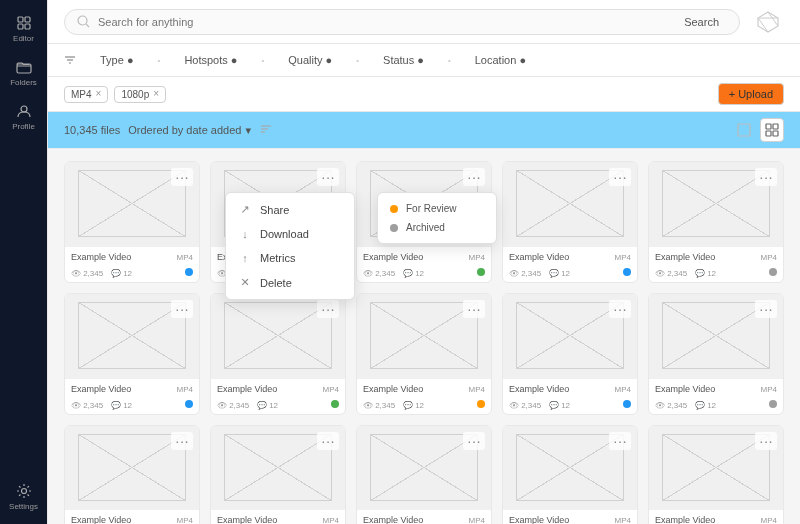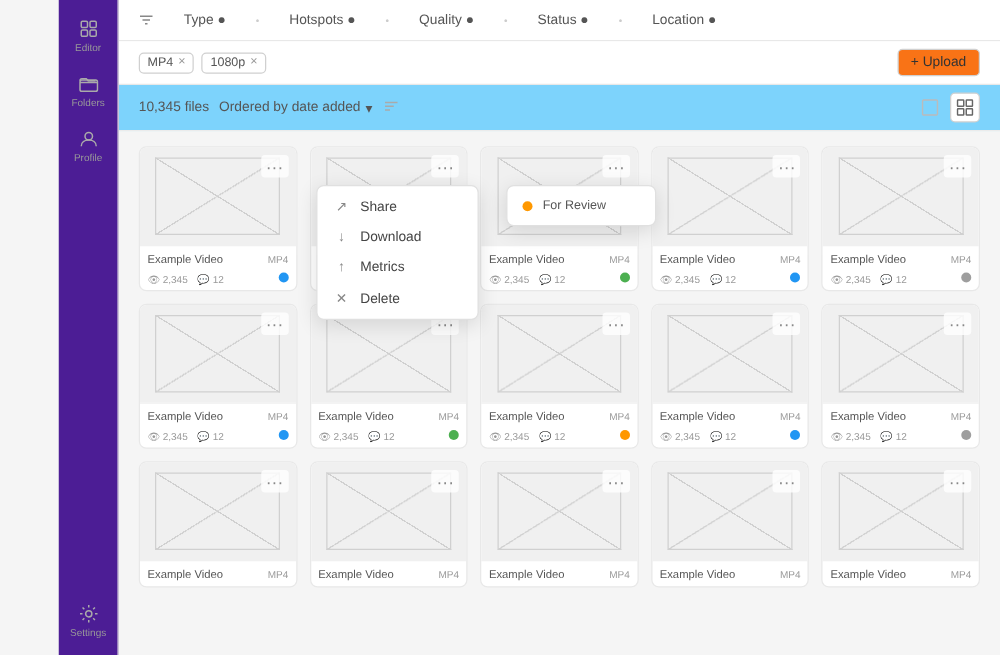--- a/index.html
+++ b/index.html
@@ -1,29 +1,28 @@
 <!DOCTYPE html>
 <html><head>
   <meta charset="utf-8">
   <style>
     * { box-sizing: border-box; margin: 0; padding: 0; }
     body { font-family: -apple-system, BlinkMacSystemFont, 'Segoe UI', sans-serif; background: #f5f5f5; display: flex; width: 800px; height: 524px; overflow: hidden; font-size: 11px; color: #333; }
 
     
     .sidebar {
       width: 48px;
-      background: #4c1d95;
+      background: #0f172a;
       border-right: 1px solid #e8e8e8;
       display: flex;
       flex-direction: column;
       align-items: center;
       padding: 8px 0;
       gap: 4px;
       z-index: 10;
-      margin-left: 47px;
     }
     .sidebar-item {
       width: 40px;
       height: 40px;
       display: flex;
       flex-direction: column;
       align-items: center;
       justify-content: center;
       cursor: pointer;
       border-radius: 6px;
@@ -375,20 +374,38 @@
         <circle cx="8" cy="8" r="2.5" stroke="#aaa" stroke-width="1.2" fill="none"></circle>
         <path d="M8 1v2M8 13v2M1 8h2M13 8h2M3.05 3.05l1.41 1.41M11.54 11.54l1.41 1.41M3.05 12.95l1.41-1.41M11.54 4.46l1.41-1.41" stroke="#aaa" stroke-width="1.2"></path>
       </svg>
     </div>
     <span class="sidebar-label">Settings</span>
   </div>
 </nav>
 
 <div class="main">
 
+  <header class="header">
+    <div class="search-container">
+      <svg width="13" height="13" viewBox="0 0 13 13" fill="none">
+        <circle cx="5.5" cy="5.5" r="4.5" stroke="#bbb" stroke-width="1.2"></circle>
+        <line x1="8.9" y1="8.9" x2="12" y2="12" stroke="#bbb" stroke-width="1.2"></line>
+      </svg>
+      <input class="search-input" type="text" placeholder="Search for anything" style="">
+      <button class="search-btn">Search</button>
+    </div>
+    <div class="studio-icon">
+      <svg width="28" height="28" viewBox="0 0 28 28" fill="none">
+        <polygon points="14,4 24,10 24,18 14,24 4,18 4,10" stroke="#ccc" stroke-width="1.2" fill="none"></polygon>
+        <line x1="14" y1="4" x2="24" y2="18" stroke="#ccc" stroke-width="1"></line>
+        <line x1="4" y1="10" x2="24" y2="10" stroke="#ccc" stroke-width="1"></line>
+        <line x1="14" y1="24" x2="4" y2="10" stroke="#ccc" stroke-width="1"></line>
+      </svg>
+    </div>
+  </header>
 
   <div class="filter-bar">
     <svg width="12" height="12" viewBox="0 0 12 12">
       <line x1="1" y1="3" x2="11" y2="3" stroke="#888" stroke-width="1.2"></line>
       <line x1="3" y1="6" x2="9" y2="6" stroke="#888" stroke-width="1.2"></line>
       <line x1="5" y1="9" x2="7" y2="9" stroke="#888" stroke-width="1.2"></line>
     </svg>
     <span class="filter-tag">Type ●</span>
     <span class="filter-dot">•</span>
     <span class="filter-tag">Hotspots ●</span>
@@ -519,20 +536,24 @@
 
       <div class="status-dropdown">
 
 
           <div class="status-option">
             <span class="status-dot" style="background:#ff9800"></span>
             <span>For Review</span>
           </div>
 
 
+          <div class="status-option">
+            <span class="status-dot" style="background:#9e9e9e"></span>
+            <span>Archived</span>
+          </div>
 
       </div>
 
     </div>
     <div class="card-footer">
       <span class="card-title">Example Video</span>
       <span class="card-format">MP4</span>
     </div>
     <div class="card-meta">
       <div class="meta-item">

